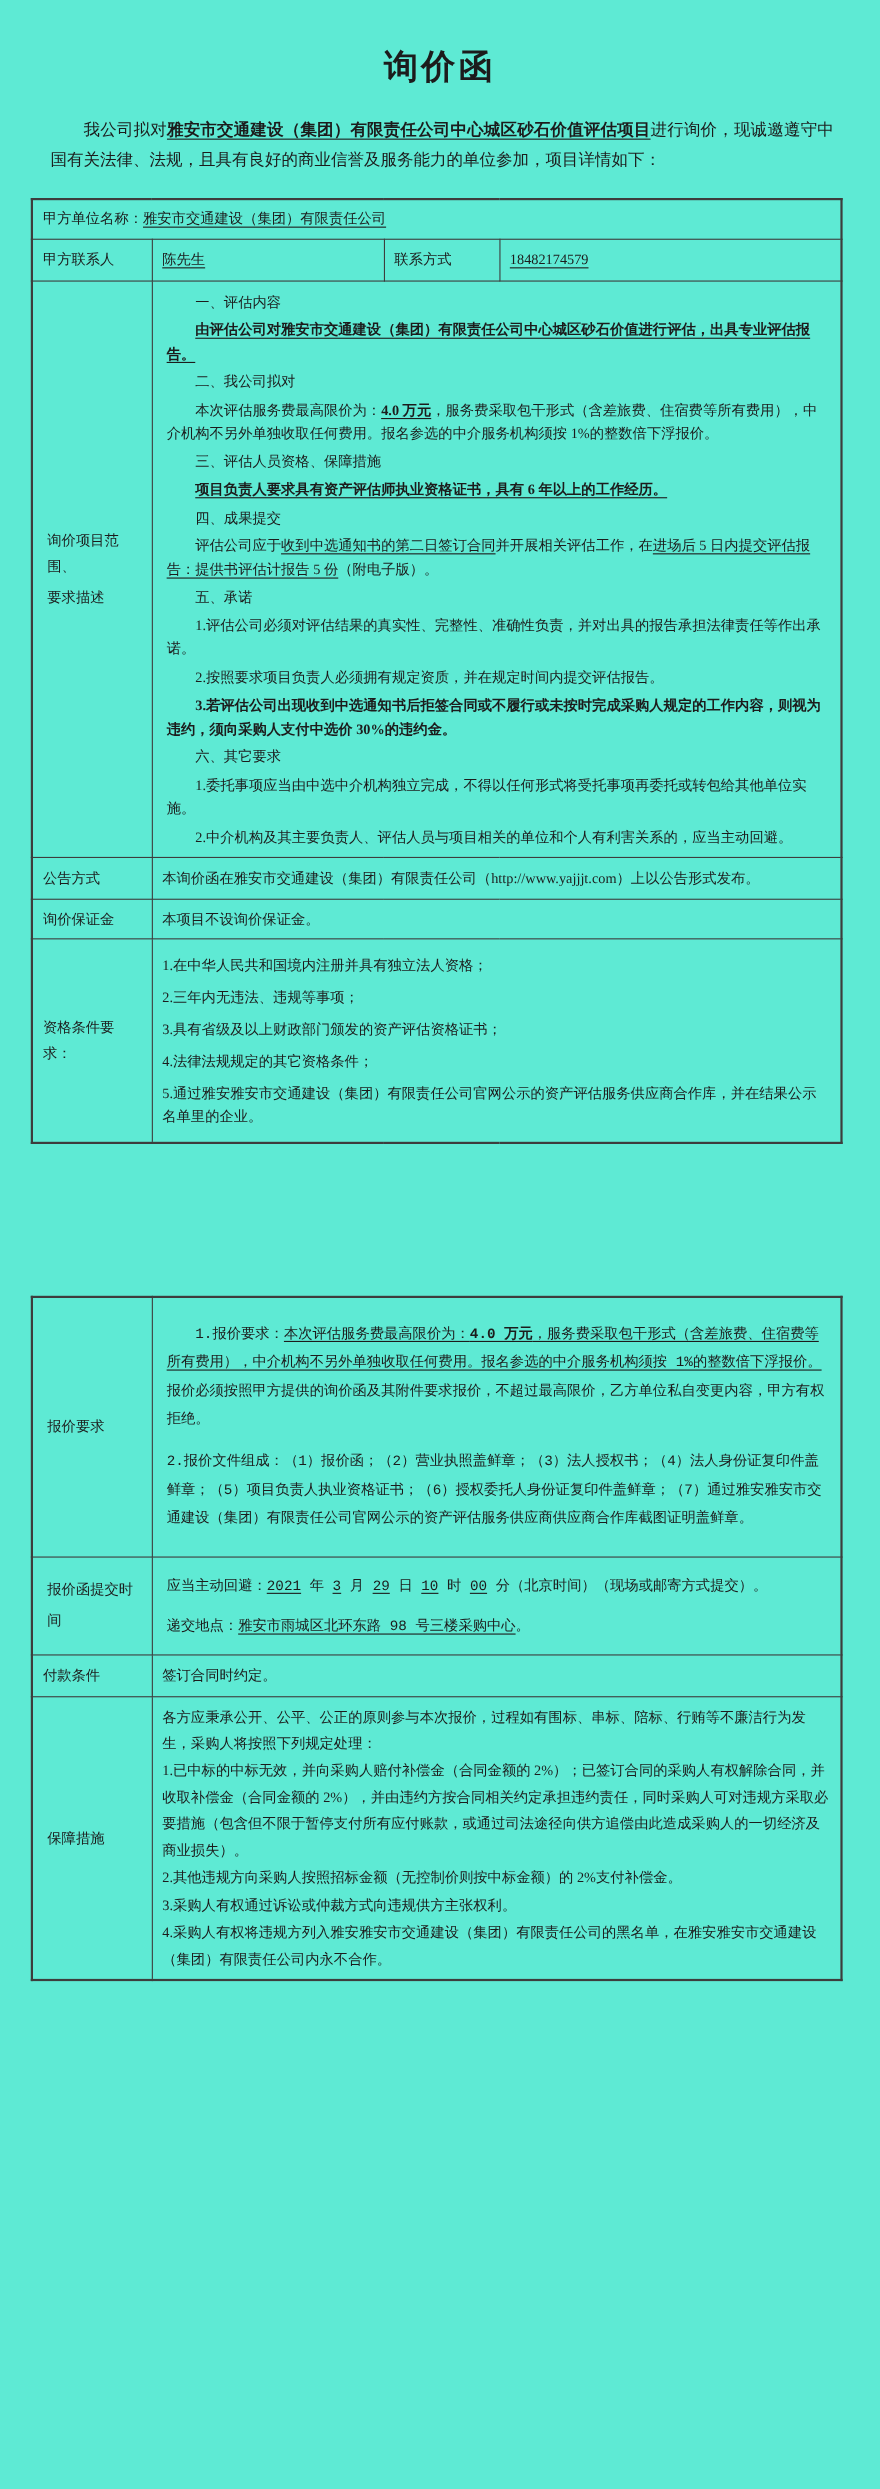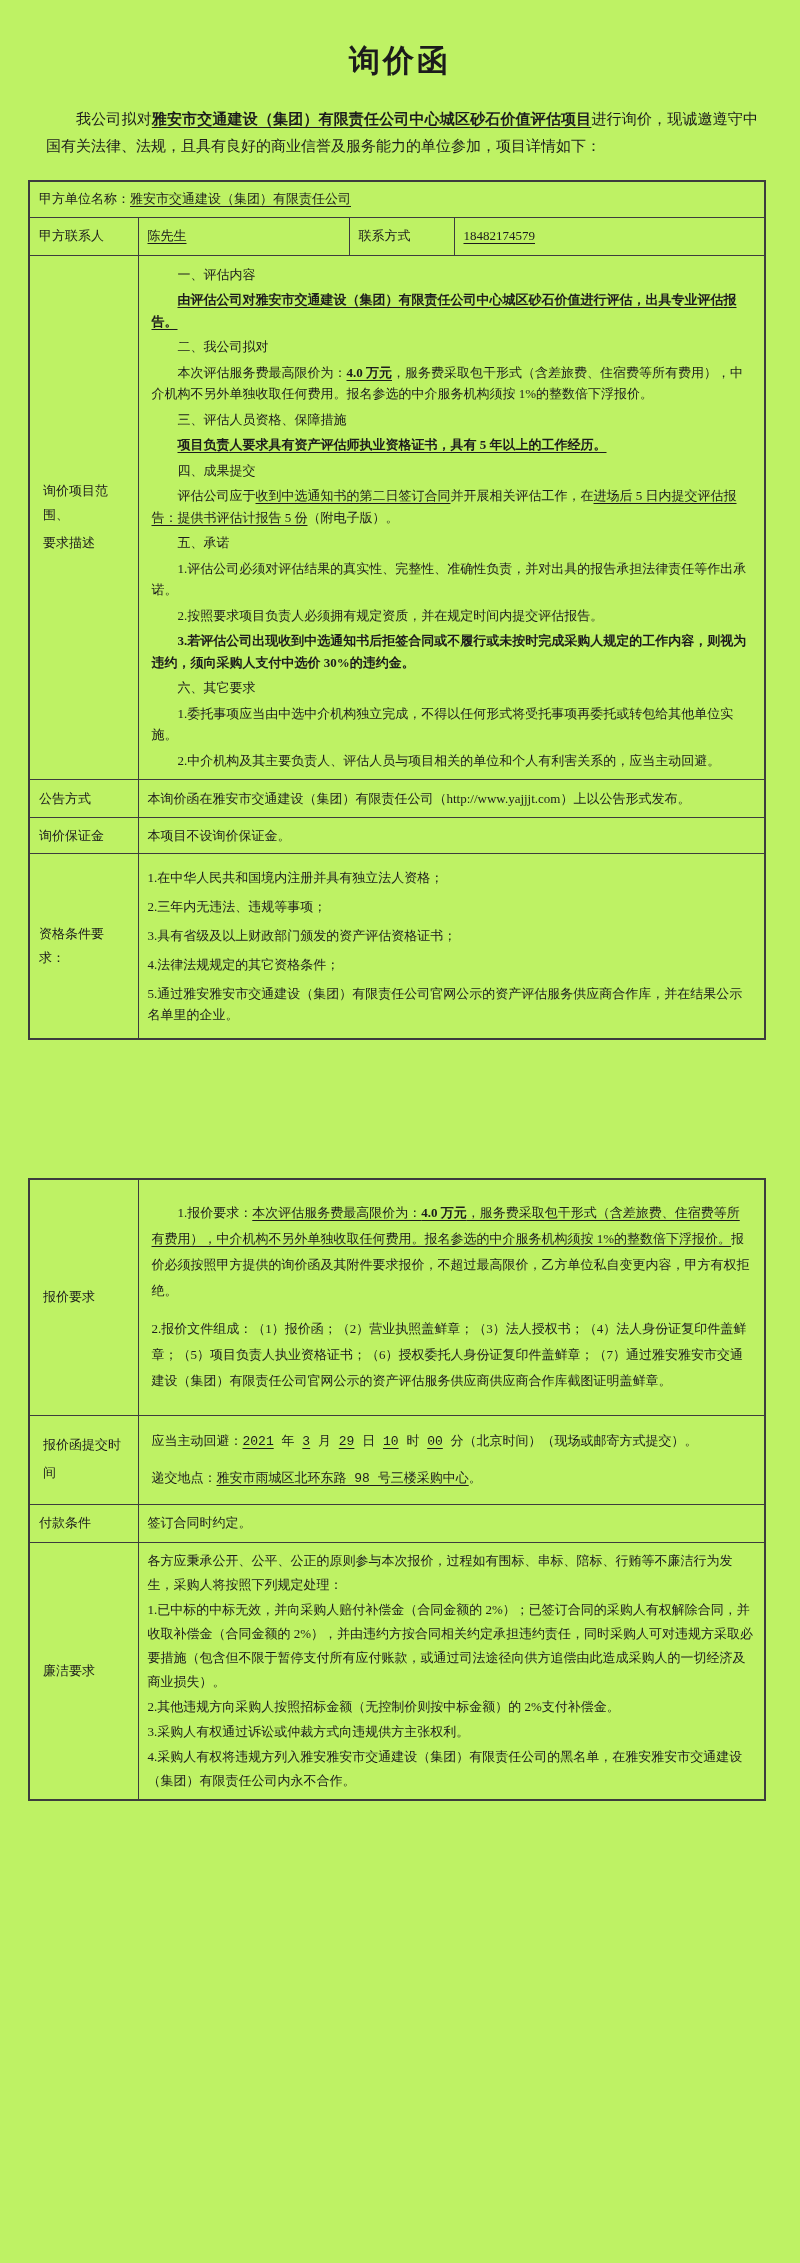--- a/index.html
+++ b/index.html
@@ -1,20 +1,20 @@
 <!DOCTYPE html>
 <html><head>
 <meta charset="utf-8">
 <style>
   html,body{margin:0;padding:0;background:#ffffff;}
   .page{
     position:relative;
     width:800px;
     height:2263px;
-    background:#bef264;
+    background:#5eead4;
     color:#1c1c1c;
     font-family:"Liberation Serif","DejaVu Serif",serif;
     overflow:hidden;
   }
   .title{
     position:absolute;
     top:40px; left:0; right:0;
     margin:0;
     text-align:center;
     font-size:31px;
@@ -53,21 +53,21 @@
   .b{font-weight:bold;}
   .u{text-decoration:underline;text-underline-offset:3px;}
   
   td.lab{line-height:24px;}
   
   td.desc{padding:4px 6px 4px 9px;}
   td.desc .para{line-height:21.5px;}
   
   td.qual .para{line-height:21px;margin:8px 0;}
   
-  td.quote .para{line-height:26px;}
+  td.quote .para{line-height:26px;font-family:Liberation Mono, monospace;}
   td.quote .para + .para{margin-top:12px;}
   
   td.submit .para{line-height:33px;}
   
   td.integ .para{line-height:24px;margin:1px 0;}
   
   tr.h38{height:38px;} tr.h36{height:36px;}
   tr.hdesc{height:452px;} tr.hqual{height:174px;}
   tr.hquote{height:236px;} tr.hsubmit{height:78px;font-family:Liberation Mono, monospace;} tr.hinteg{height:240px;}
 </style>
@@ -101,21 +101,21 @@
       <td class="lab">
             <p class="para"><span>询价项目范围、</span></p>
             <p class="para"><span>要求描述</span></p>
           </td>
       <td colspan="3" class="desc">
             <p class="para ind"><span>一、评估内容</span></p>
             <p class="para ind"><span class="b u">由评估公司对雅安市交通建设（集团）有限责任公司中心城区砂石价值进行评估，出具专业评估报告。</span></p>
             <p class="para ind"><span>二、我公司拟对</span></p>
             <p class="para ind"><span>本次评估服务费最高限价为：</span><span class="b u">4.0 万元</span><span>，服务费采取包干形式（含差旅费、住宿费等所有费用），中介机构不另外单独收取任何费用。报名参选的中介服务机构须按 1%的整数倍下浮报价。</span></p>
             <p class="para ind"><span>三、评估人员资格、保障措施</span></p>
-            <p class="para ind"><span class="b u">项目负责人要求具有资产评估师执业资格证书，具有 5 年以上的工作经历。</span></p>
+            <p class="para ind"><span class="b u">项目负责人要求具有资产评估师执业资格证书，具有 6 年以上的工作经历。</span></p>
             <p class="para ind"><span>四、成果提交</span></p>
             <p class="para ind"><span>评估公司应于</span><span class="u">收到中选通知书的第二日签订合同</span><span>并开展相关评估工作，在</span><span class="u">进场后 5 日内提交评估报告：提供书评估计报告 5 份</span><span>（附电子版）。</span></p>
             <p class="para ind"><span>五、承诺</span></p>
             <p class="para ind"><span>1.评估公司必须对评估结果的真实性、完整性、准确性负责，并对出具的报告承担法律责任等作出承诺。</span></p>
             <p class="para ind"><span>2.按照要求项目负责人必须拥有规定资质，并在规定时间内提交评估报告。</span></p>
             <p class="para ind"><span class="b">3.若评估公司出现收到中选通知书后拒签合同或不履行或未按时完成采购人规定的工作内容，则视为违约，须向采购人支付中选价 30%的违约金。</span></p>
             <p class="para ind"><span>六、其它要求</span></p>
             <p class="para ind"><span>1.委托事项应当由中选中介机构独立完成，不得以任何形式将受托事项再委托或转包给其他单位实施。</span></p>
             <p class="para ind"><span>2.中介机构及其主要负责人、评估人员与项目相关的单位和个人有利害关系的，应当主动回避。</span></p>
           </td>
@@ -165,21 +165,21 @@
             <p class="para"><span>应当主动回避：</span><span class="u">2021</span><span> 年 </span><span class="u">3</span><span> 月 </span><span class="u">29</span><span> 日 </span><span class="u">10</span><span> 时 </span><span class="u">00</span><span> 分（北京时间）（现场或邮寄方式提交）。</span></p>
             <p class="para"><span>递交地点：</span><span class="u">雅安市雨城区北环东路 98 号三楼采购中心</span><span>。</span></p>
           </td>
     </tr>
     <tr class="h38">
       <td class="lab"><span>付款条件</span></td>
       <td><span>签订合同时约定。</span></td>
     </tr>
     <tr class="hinteg">
       <td class="lab">
-            <p class="para"><span>廉洁要求</span></p>
+            <p class="para"><span>保障措施</span></p>
           </td>
       <td class="integ">
             <p class="para"><span>各方应秉承公开、公平、公正的原则参与本次报价，过程如有围标、串标、陪标、行贿等不廉洁行为发生，采购人将按照下列规定处理：</span></p>
             <p class="para"><span>1.已中标的中标无效，并向采购人赔付补偿金（合同金额的 2%）；已签订合同的采购人有权解除合同，并收取补偿金（合同金额的 2%），并由违约方按合同相关约定承担违约责任，同时采购人可对违规方采取必要措施（包含但不限于暂停支付所有应付账款，或通过司法途径向供方追偿由此造成采购人的一切经济及商业损失）。</span></p>
             <p class="para"><span>2.其他违规方向采购人按照招标金额（无控制价则按中标金额）的 2%支付补偿金。</span></p>
             <p class="para"><span>3.采购人有权通过诉讼或仲裁方式向违规供方主张权利。</span></p>
             <p class="para"><span>4.采购人有权将违规方列入雅安雅安市交通建设（集团）有限责任公司的黑名单，在雅安雅安市交通建设（集团）有限责任公司内永不合作。</span></p>
           </td>
     </tr>
   </tbody>

